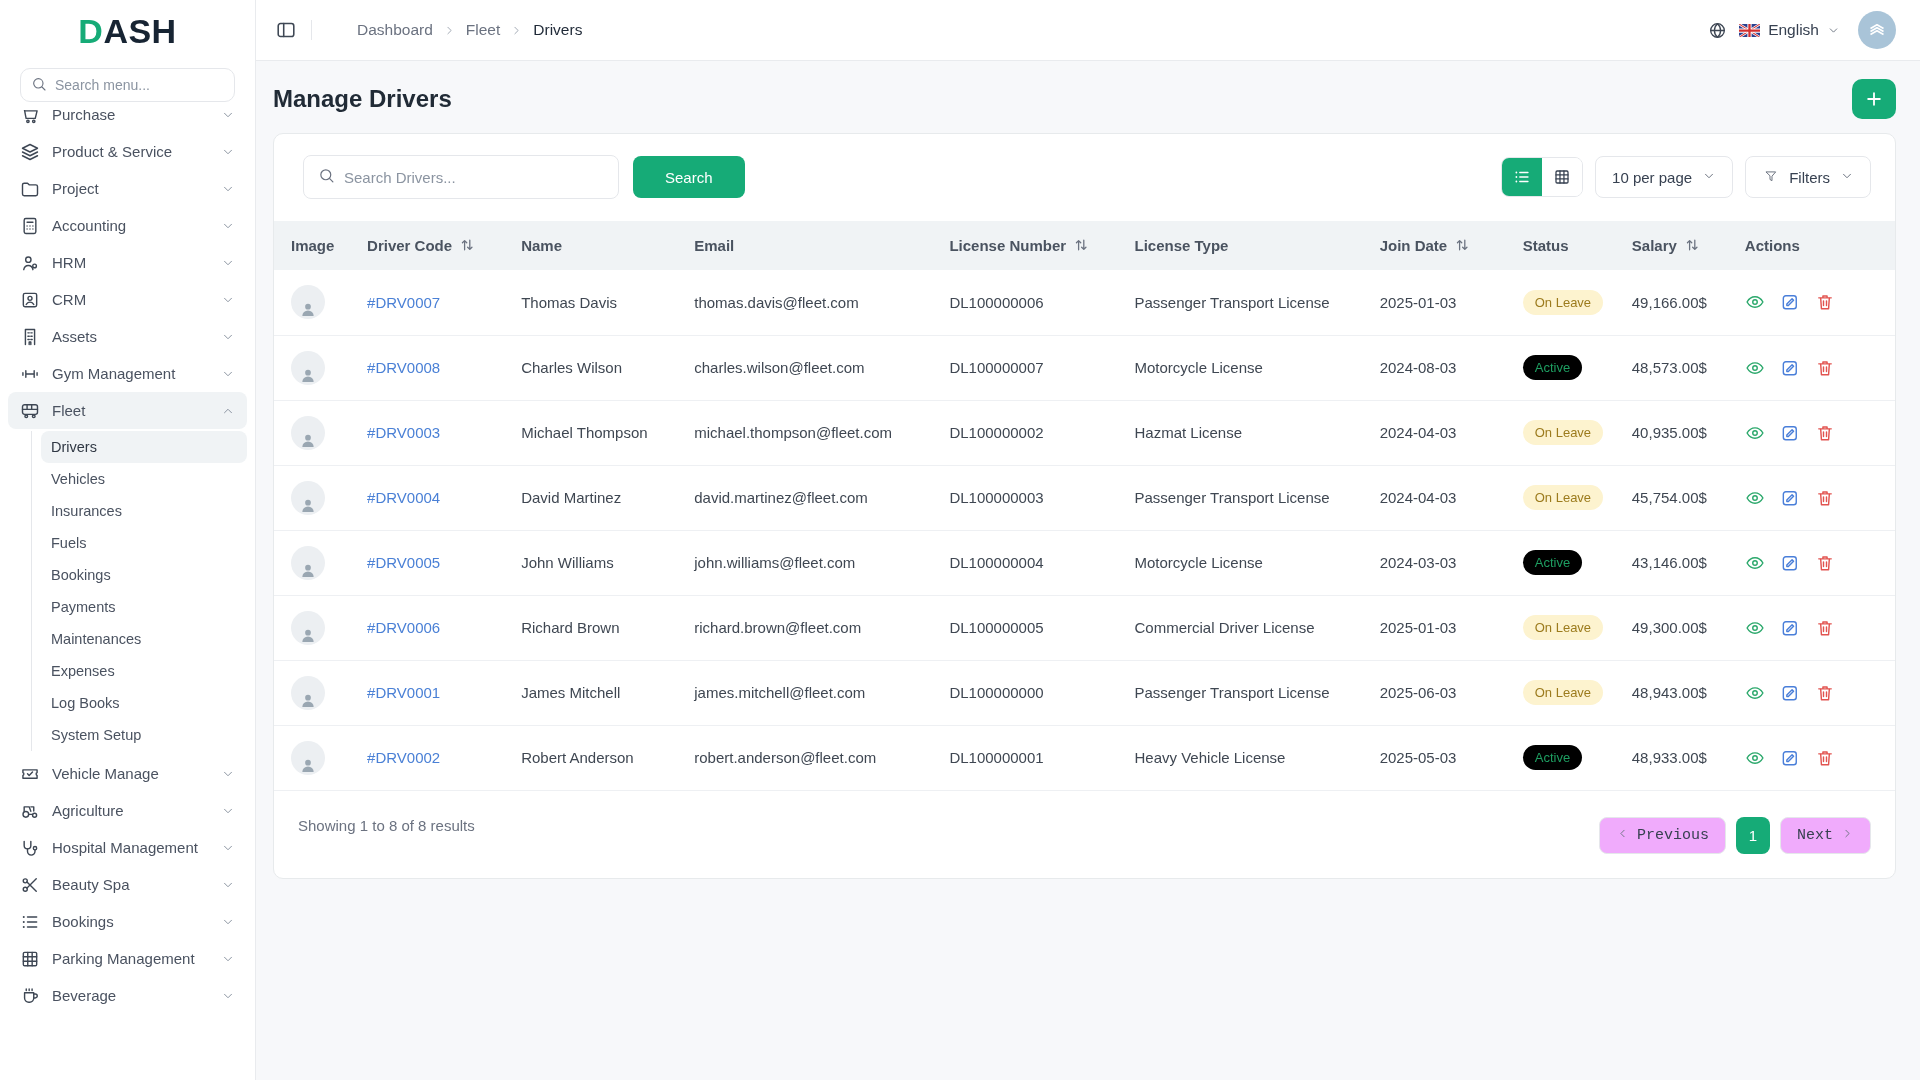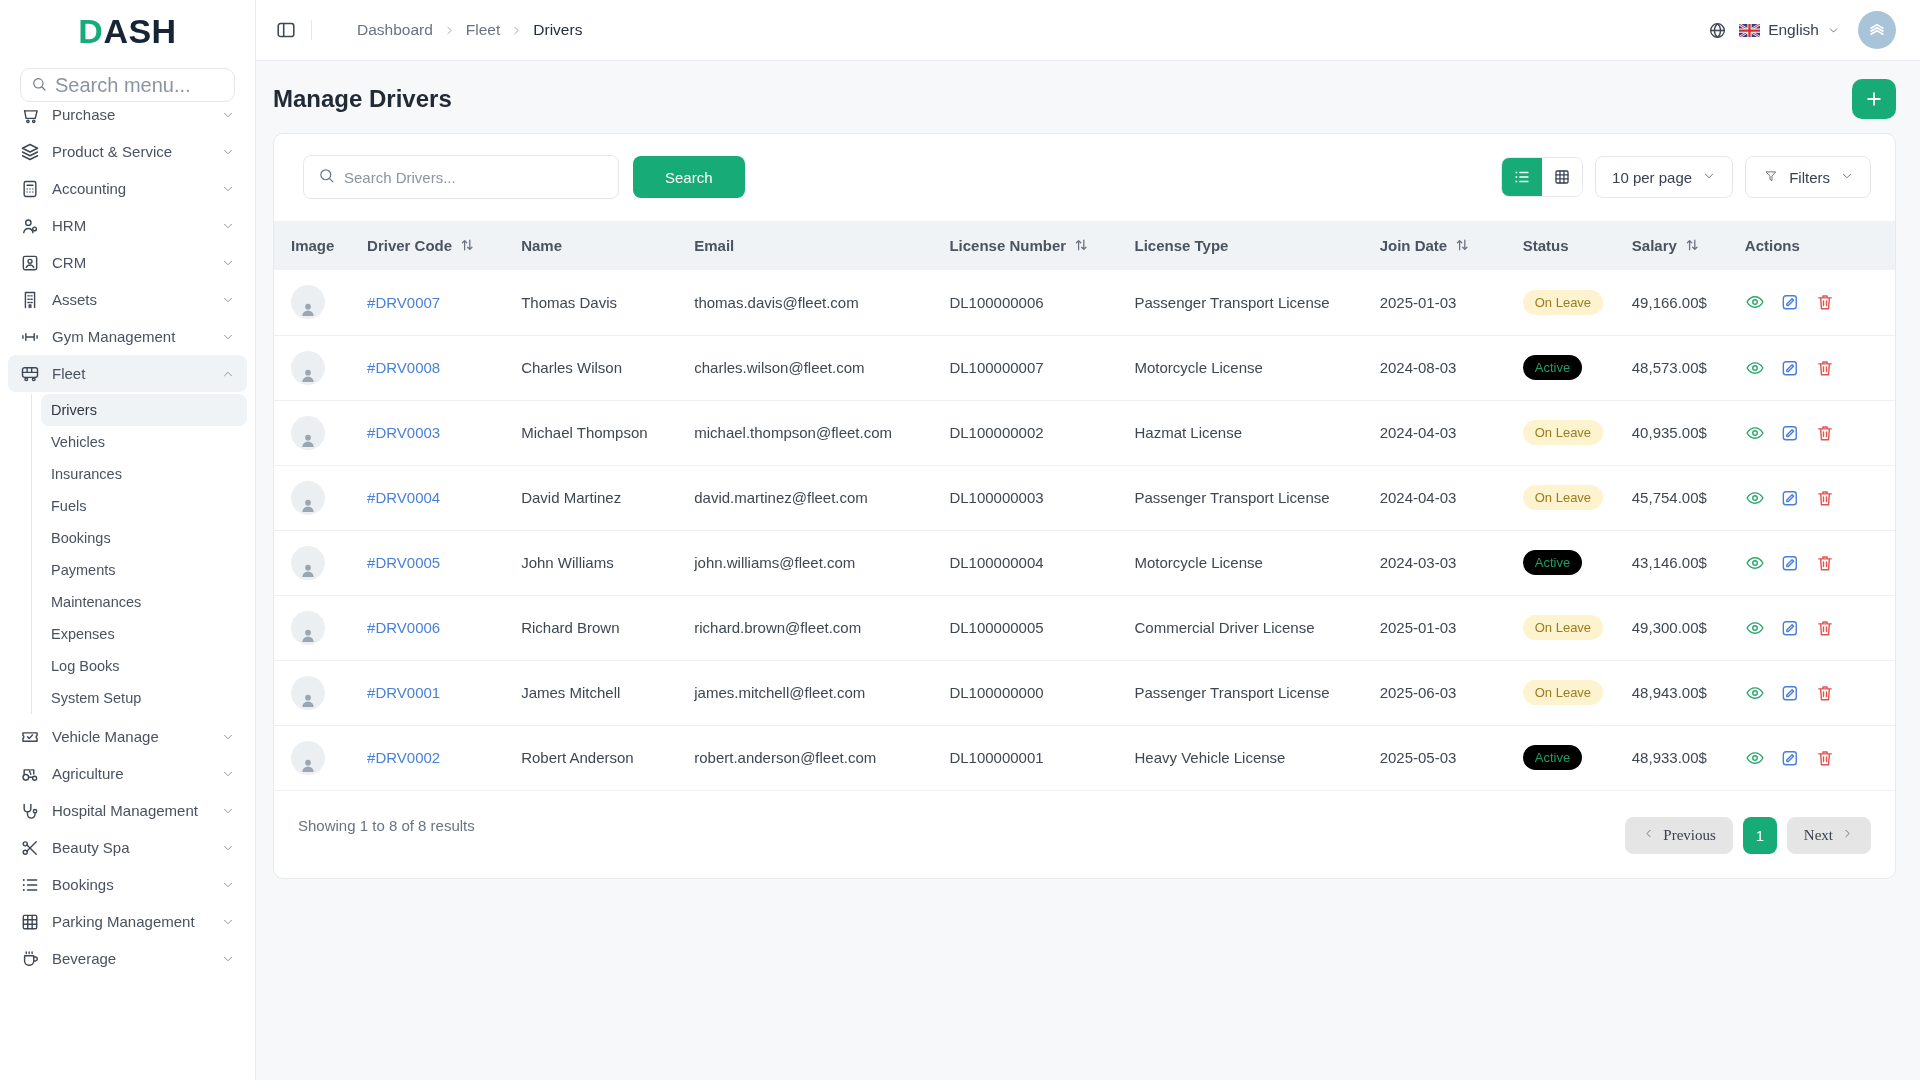--- a/index.html
+++ b/index.html
@@ -6,21 +6,21 @@
   html,body { width:1920px; height:1080px; overflow:hidden; }
   body { font-family:"Liberation Sans", sans-serif; background:#f7f8fa; color:#3f4752; font-size:15px; }
   .app { display:flex; width:1920px; height:1080px; }
 
   
   .sidebar { width:256px; background:#fff; border-right:1px solid #e9ebee; display:flex; flex-direction:column; flex-shrink:0; }
   .logo { height:62px; display:flex; align-items:center; justify-content:center; font-size:34px; font-weight:bold; letter-spacing:.5px; color:#172433; }
   .logo .logo-d { color:var(--accent); }
   .side-search { margin:6px 20px 8px; height:34px; border:1px solid #e5e7eb; border-radius:10px; display:flex; align-items:center; gap:8px; padding:0 10px; background:#fff; }
   .side-search svg { width:16px; height:16px; color:#6b7280; flex-shrink:0; }
-  .side-search input { border:none; outline:none; width:100%; font-size:20px; font-family:inherit; color:#374151; background:transparent; }
+  .side-search input { border:none; outline:none; width:100%; font-size:14px; font-family:inherit; color:#374151; background:transparent; }
   .side-search input::placeholder { color:#8b94a1; }
   .menu { flex:1; overflow:hidden; padding:0 8px; }
   .mitem { height:37px; display:flex; align-items:center; gap:12px; padding:0 12px; border-radius:8px; color:#4a5260; cursor:pointer; }
   .mitem.clipped { margin-top:-14px; }
   .mitem.active { background:#f0f3f5; }
   .micon { width:20px; height:20px; color:#3e4754; flex-shrink:0; display:flex; }
   .micon svg { width:20px; height:20px; }
   .mlabel { flex:1; font-size:15px; white-space:nowrap; }
   .mchev { width:14px; height:14px; color:#8b94a1; display:flex; }
   .mchev svg { width:14px; height:14px; }
@@ -87,21 +87,21 @@
   .badge-onleave { background:#fdf3cf; color:#9c7b1d; }
   .badge-active { background:#000000; color:#1e9e61; }
   .acts { display:flex; align-items:center; gap:15px; }
   .act { width:20px; height:20px; display:flex; cursor:pointer; background:none; border:none; padding:0; }
   .act svg { width:20px; height:20px; }
   .act-view { color:#2aa86b; } .act-edit { color:#4a7fd9; } .act-delete { color:#e25450; }
 
   .card-footer { margin-top:auto; display:flex; align-items:flex-start; justify-content:space-between; padding:20px 24px 24px; }
   .summary { color:#6b7280; font-size:15px; }
   .pager { display:flex; align-items:center; gap:10px; }
-  .pg-btn { height:37px; border:1px solid #e5e7eb; border-radius:8px; background:#e5e5e5; display:flex; align-items:center; gap:8px; padding:0 16px; font-size:15px; color:#374151; cursor:pointer; font-family:Liberation Serif, serif; }
+  .pg-btn { height:37px; border:1px solid #e5e7eb; border-radius:8px; background:#f0abfc; display:flex; align-items:center; gap:8px; padding:0 16px; font-size:15px; color:#374151; cursor:pointer; font-family:Liberation Mono, monospace; }
   .pg-btn svg { width:13px; height:13px; color:#6b7280; }
   .pg-num { width:34px; height:37px; border:none; border-radius:8px; background:var(--accent); color:#fff; font-size:15px; cursor:pointer; font-family:inherit; }
 </style>
 </head>
 <body>
 
 <div class="app">
 
   <aside class="sidebar">
     <div class="logo">
@@ -133,20 +133,33 @@
         </div>
         <div class="mitem">
           <span class="micon">
             <svg viewBox="0 0 24 24" fill="none" stroke="currentColor" stroke-width="1.7" stroke-linecap="round" stroke-linejoin="round">
               <path d="M12 3l9 4.5-9 4.5-9-4.5z"></path>
               <path d="M3 12l9 4.5 9-4.5"></path>
               <path d="M3 16.5L12 21l9-4.5"></path>
             </svg>
           </span>
           <span class="mlabel">Product &amp; Service</span>
+          <span class="mchev">
+            <svg viewBox="0 0 24 24" fill="none" stroke="currentColor" stroke-width="1.7" stroke-linecap="round" stroke-linejoin="round">
+              <path d="M6 9l6 6 6-6"></path>
+            </svg>
+          </span>
+        </div>
+        <div class="mitem">
+          <span class="micon">
+            <svg viewBox="0 0 24 24" fill="none" stroke="currentColor" stroke-width="1.7" stroke-linecap="round" stroke-linejoin="round">
+              <path d="M3 7a2 2 0 0 1 2-2h4l2 2h8a2 2 0 0 1 2 2v9a2 2 0 0 1-2 2H5a2 2 0 0 1-2-2z"></path>
+            </svg>
+          </span>
+          <span class="mlabel">Project</span>
           <span class="mchev">
             <svg viewBox="0 0 24 24" fill="none" stroke="currentColor" stroke-width="1.7" stroke-linecap="round" stroke-linejoin="round">
               <path d="M6 9l6 6 6-6"></path>
             </svg>
           </span>
         </div>
         <div class="mitem">
           <span class="micon">
             <svg viewBox="0 0 24 24" fill="none" stroke="currentColor" stroke-width="1.7" stroke-linecap="round" stroke-linejoin="round">
               <rect x="5" y="3" width="14" height="18" rx="2"></rect>

